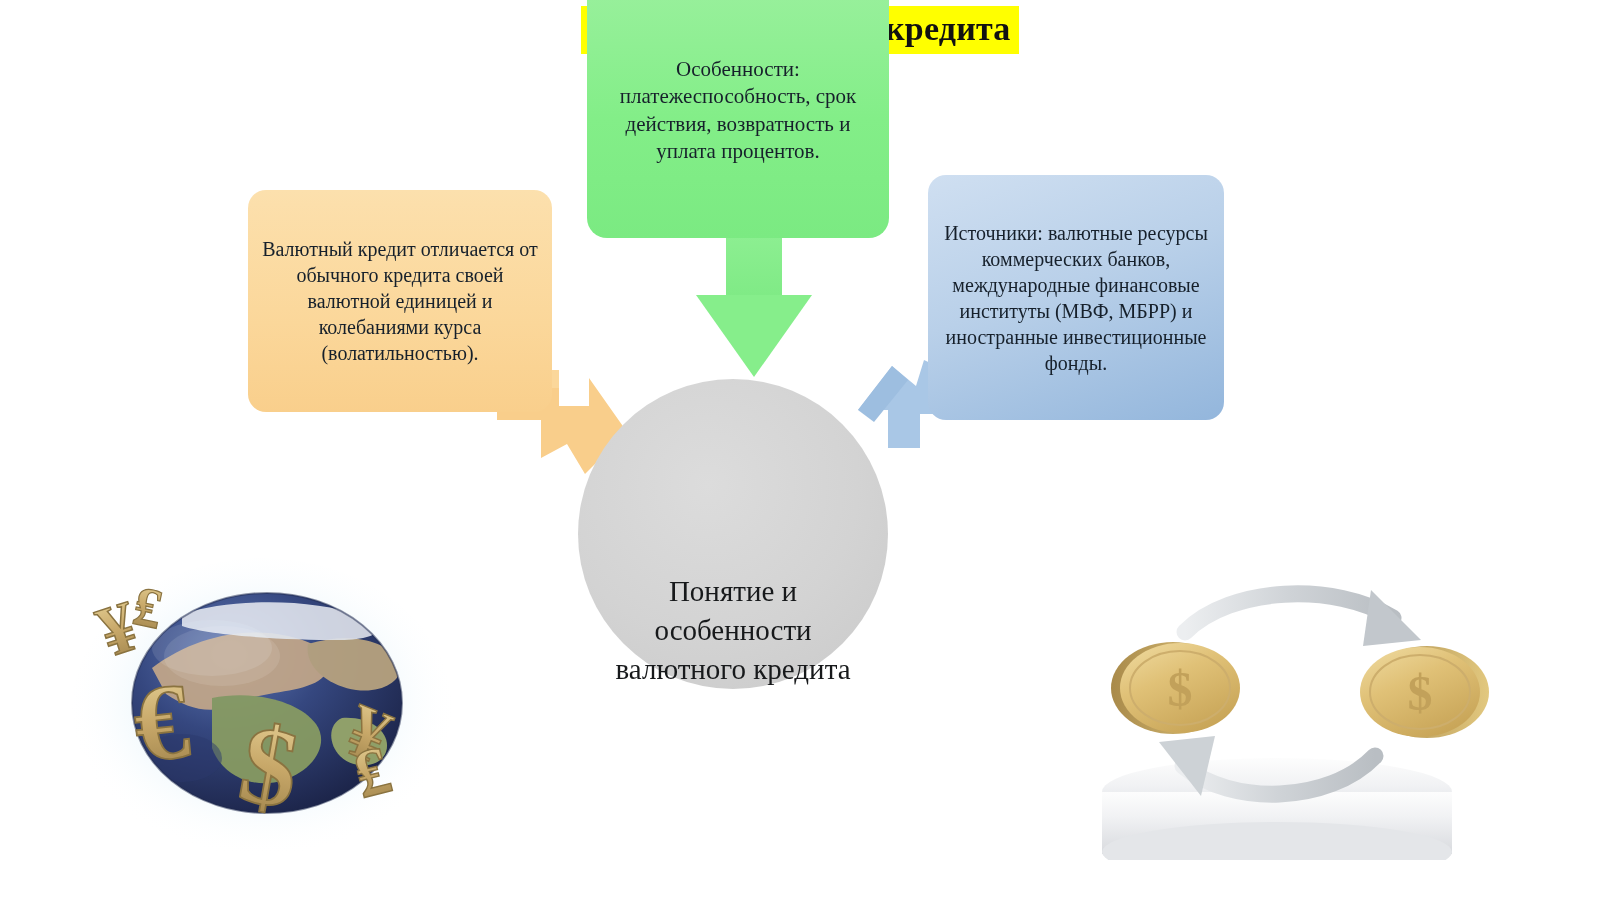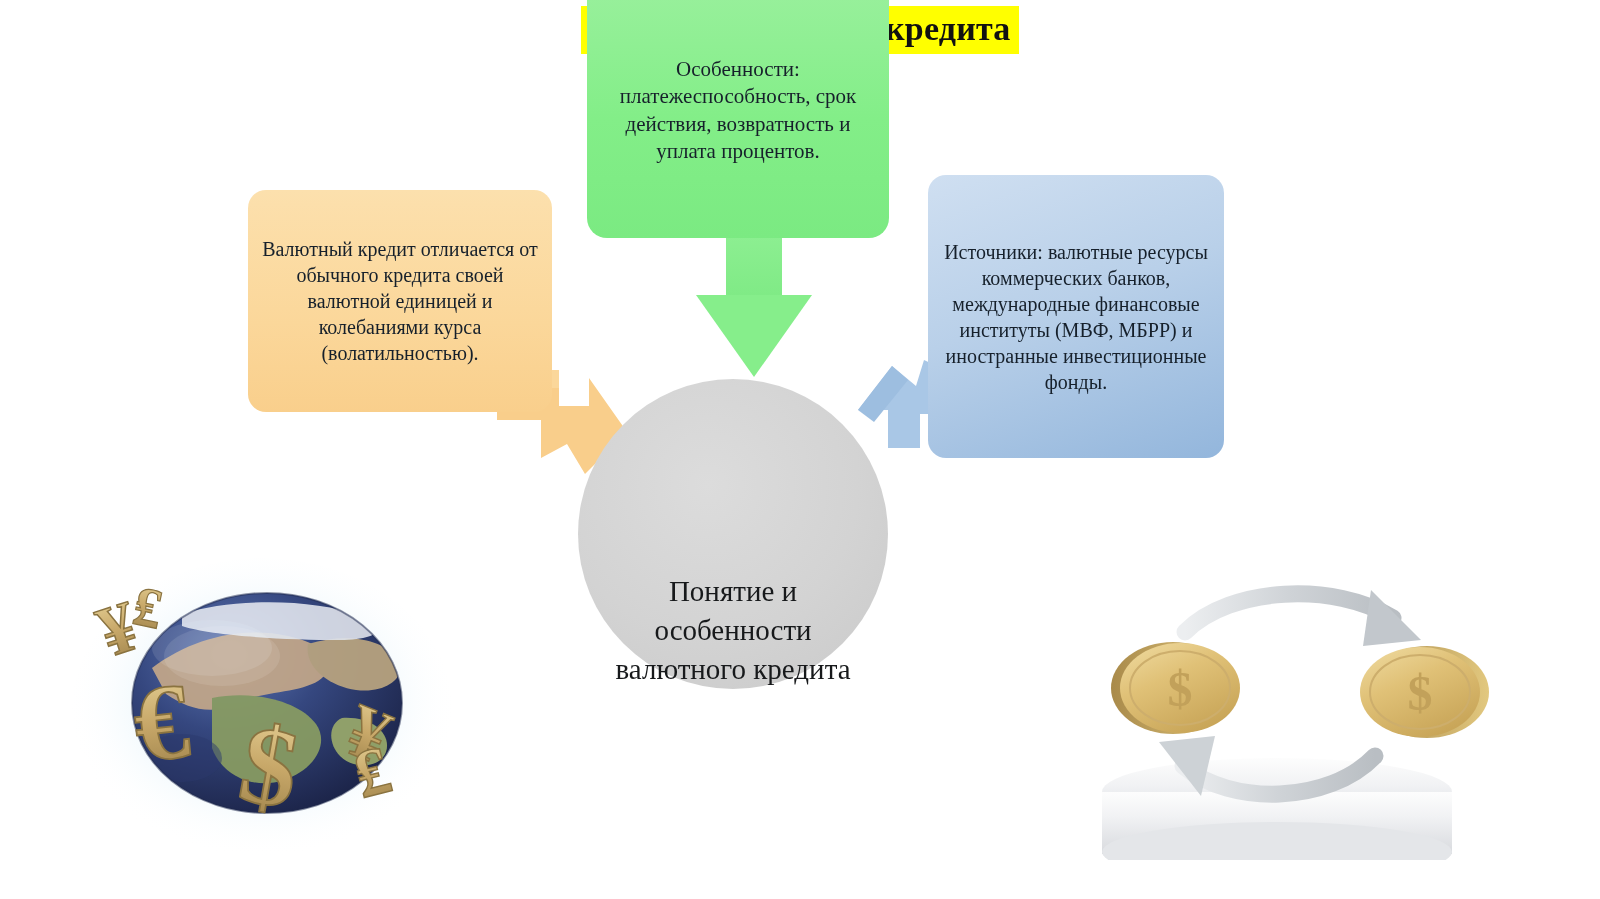--- a/index.html
+++ b/index.html
@@ -115,21 +115,21 @@
     width: 130px;
     height: 110px;
     z-index: 2;
   }
 
   
   #box-blue {
     left: 928px;
     top: 175px;
     width: 296px;
-    height: 283px;
+    height: 245px;
     background: linear-gradient(160deg, #CFDFF1 0%, #B9D0E9 45%, #93B6DC 100%);
     z-index: 3;
   }
   #box-blue .txt {
     font-size: 20px;
   }
   
   #arrow-blue {
     position: absolute;
     left: 858px;

